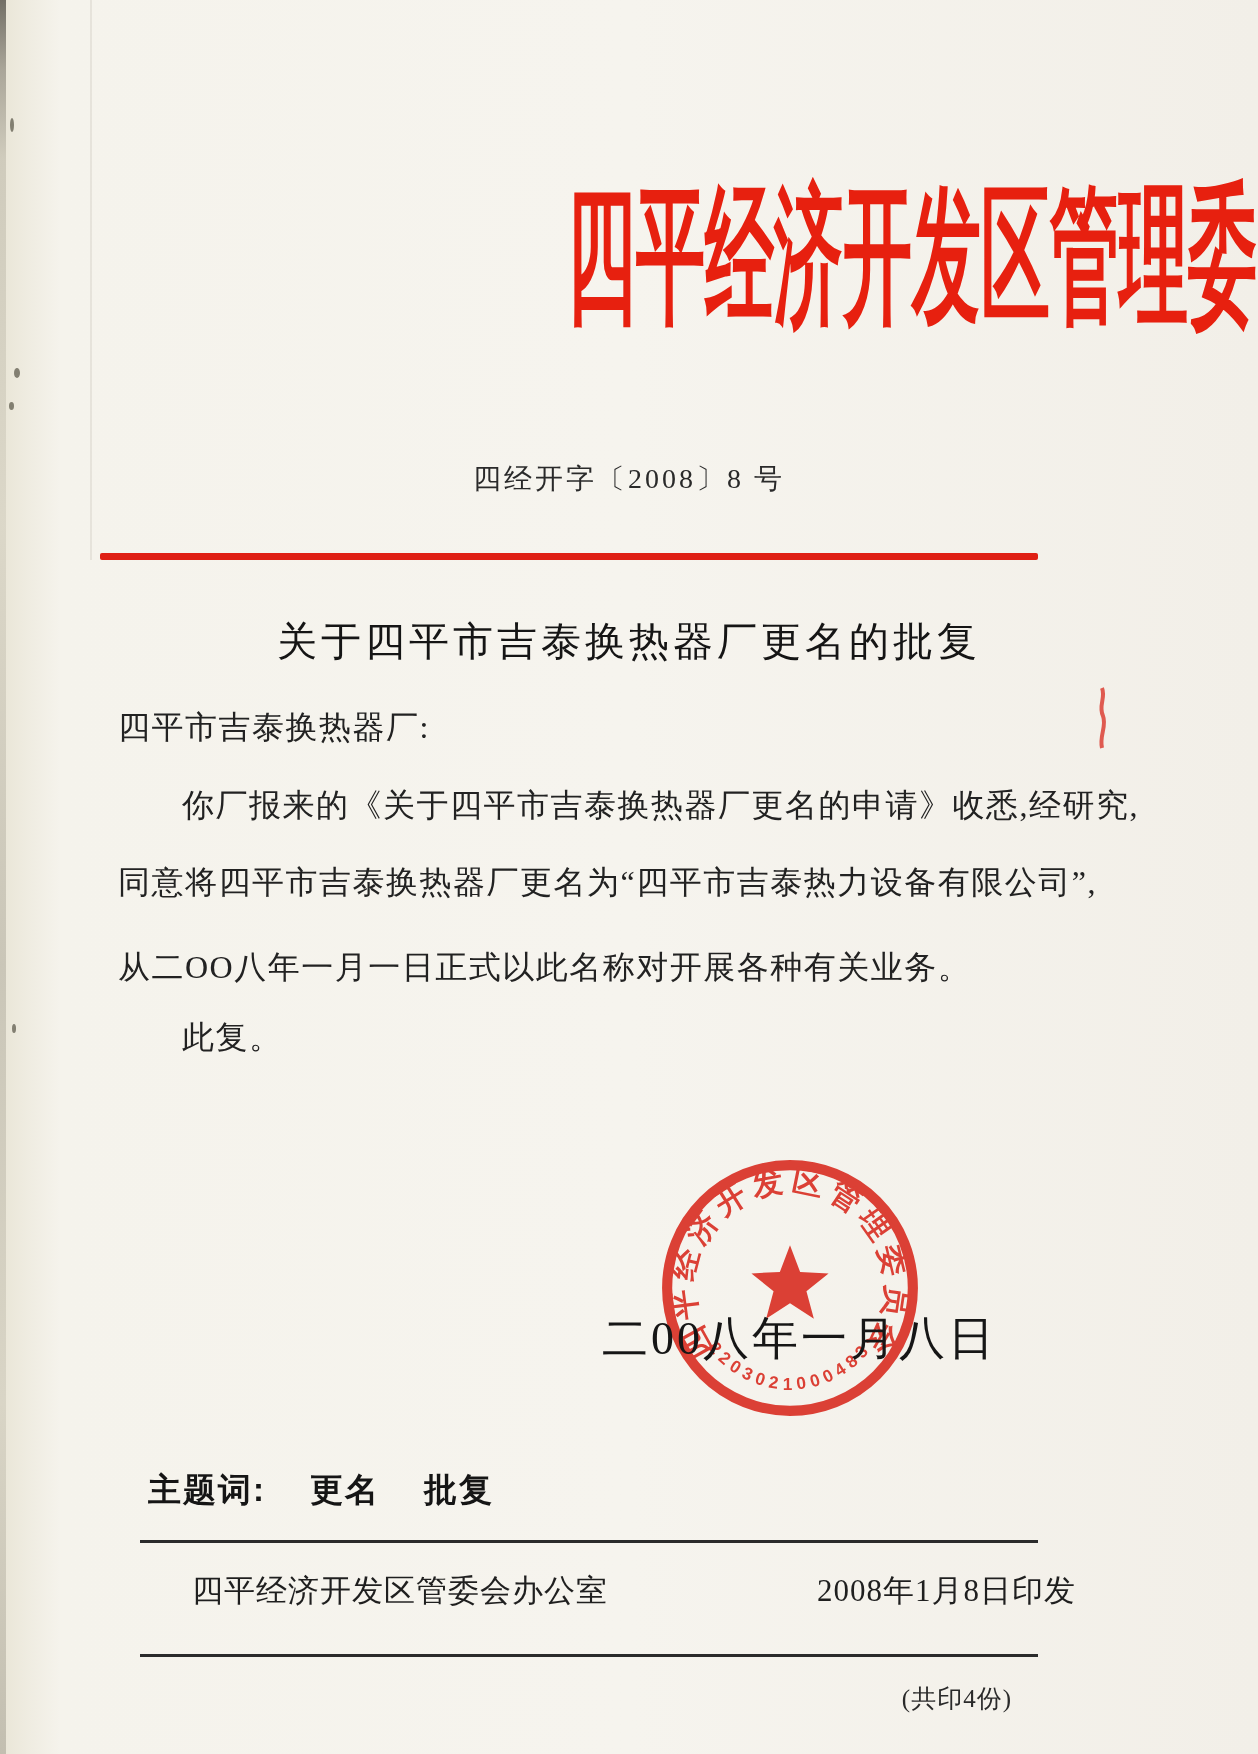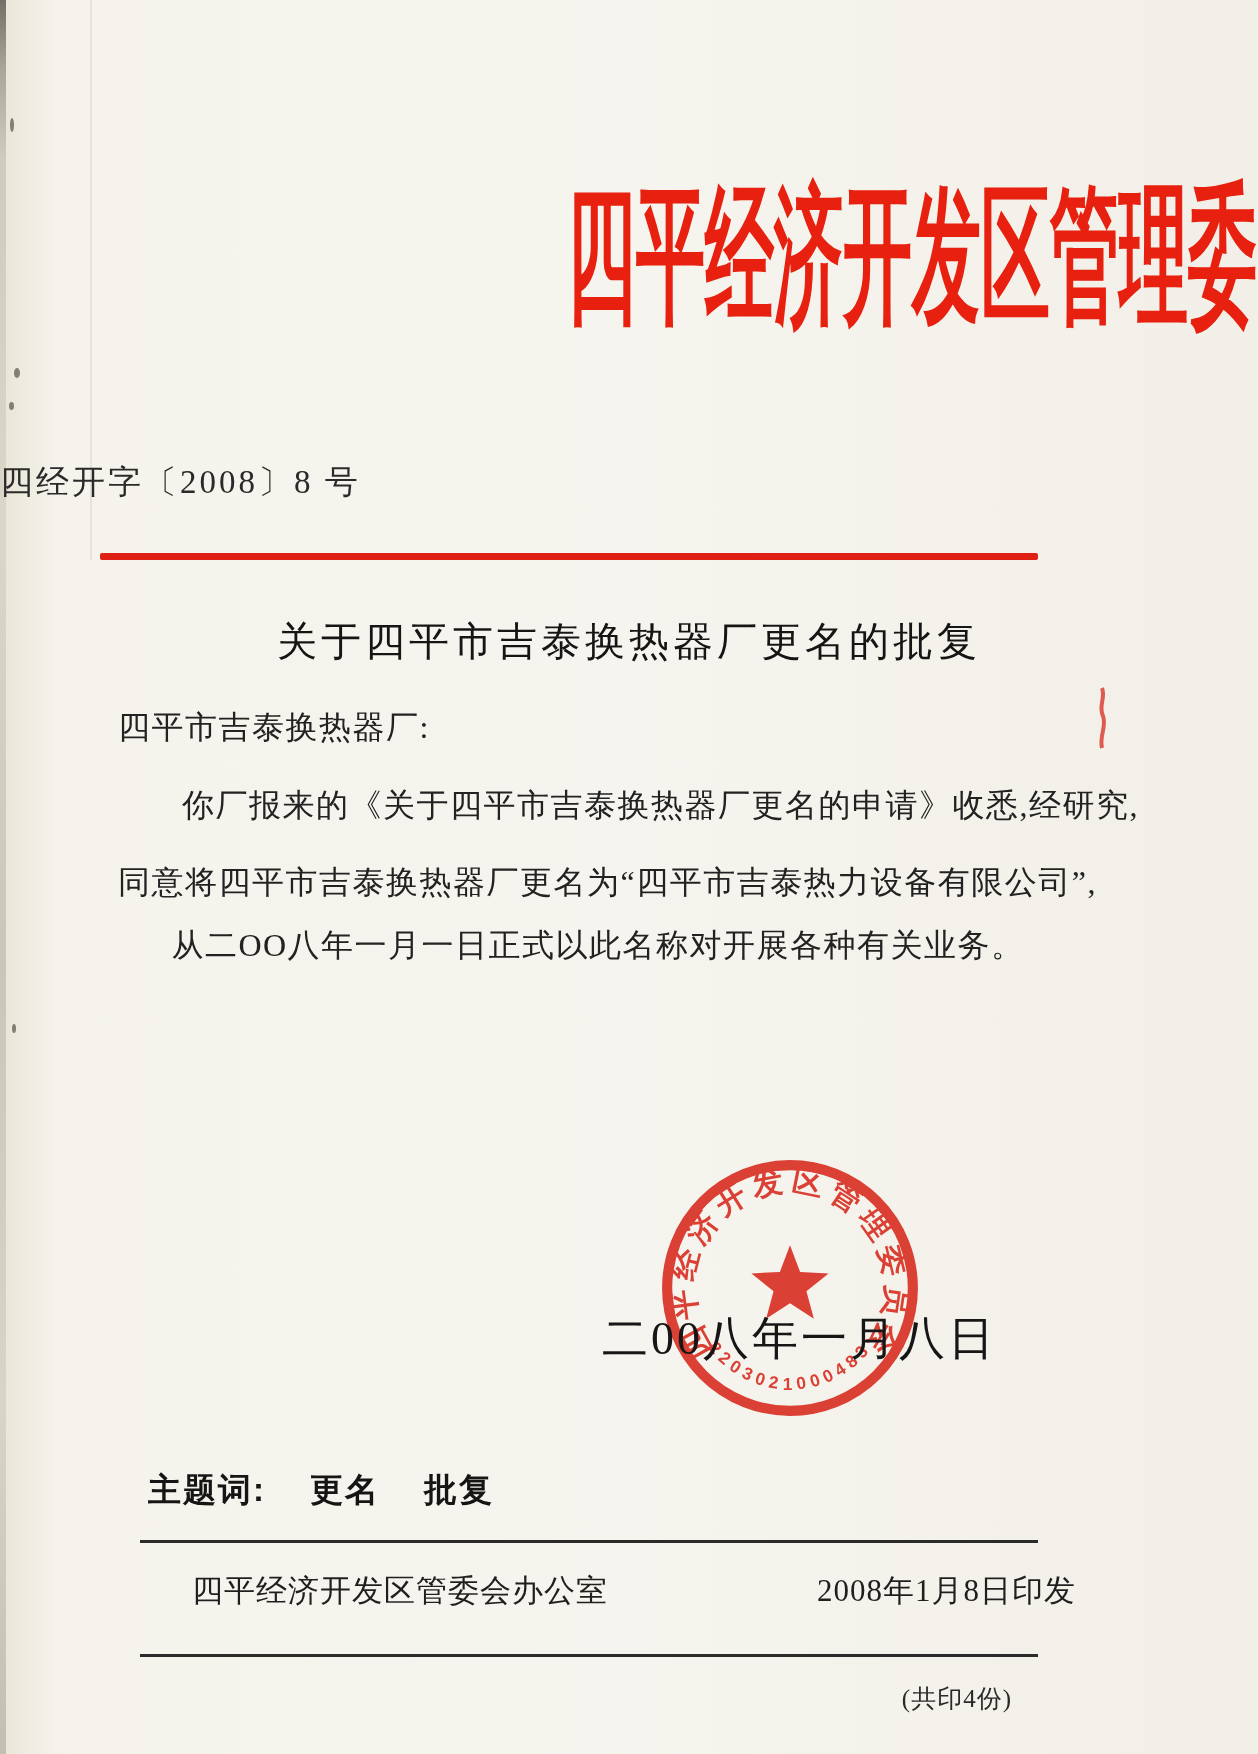--- a/index.html
+++ b/index.html
@@ -25,40 +25,40 @@
   .red-squiggle{position:absolute;left:1094px;top:686px;width:16px;height:64px;}
   .header-title{
     position:absolute;left:0;top:178px;width:100%;
     text-align:center;line-height:1.05;
     font-weight:bold;color:#e7200f;
     font-size:150px;
   }
   .header-title-inner{display:inline-block;transform:scaleX(0.46);transform-origin:center;white-space:nowrap;}
   .doc-number{
     position:absolute;left:0;top:460px;width:100%;
-    text-align:left;font-size:33px;letter-spacing:3px;color:#2a2a2a;
+    text-align:center;font-size:28px;letter-spacing:3px;color:#2a2a2a;
   }
   .red-rule{
     position:absolute;left:100px;top:553px;width:938px;height:7px;
     background:#df1f14;border-radius:2px;
   }
   .doc-title{
     position:absolute;left:0;top:614px;width:100%;
     text-align:center;font-size:40px;font-weight:normal;letter-spacing:4px;
     font-family:"Liberation Sans", sans-serif;color:#151515;
   }
   .body-line{
     position:absolute;left:118px;width:960px;
     font-size:32px;letter-spacing:1.5px;white-space:nowrap;color:#222;
   }
   .indent{padding-left:64px;}
   .salutation{top:706px;}
   .bl0{top:784px;}
   .bl1{top:861px;}
-  .bl2{top:924px;text-align:center;}
+  .bl2{top:946px;}
   .bl3{top:1016px;}
   .seal{position:absolute;left:658px;top:1156px;width:264px;height:264px;opacity:.88;}
   .date-line{
     position:absolute;left:602px;top:1308px;
     font-size:46px;letter-spacing:3px;color:#161616;z-index:5;white-space:nowrap;
   }
   .keywords-row{
     position:absolute;left:148px;top:1468px;
     font-family:"Liberation Sans", sans-serif;font-weight:bold;
     font-size:33px;letter-spacing:2px;color:#151515;white-space:nowrap;
@@ -100,20 +100,21 @@
   <div class="doc-number">四经开字〔2008〕8 号</div>
 
   <div class="red-rule"></div>
 
   <div class="doc-title">关于四平市吉泰换热器厂更名的批复</div>
 
   <div class="body-line bl0 indent">你厂报来的《关于四平市吉泰换热器厂更名的申请》收悉,经研究,</div>
   <div class="body-line salutation">四平市吉泰换热器厂:</div>
   <div class="body-line bl1">同意将四平市吉泰换热器厂更名为“四平市吉泰热力设备有限公司”,</div>
   <div class="body-line bl2">从二OO八年一月一日正式以此名称对开展各种有关业务。</div>
+  <div class="body-line bl3 indent">此复。</div>
 
   <svg class="seal" viewBox="0 0 260 260">
     <defs>
       <path id="ring-text-path" d="M 57.2 191.1 A 95 95 0 1 1 202.8 191.1" fill="none"></path>
       <path id="serial-path" d="M 33.4 155.9 A 100 100 0 0 0 226.6 155.9" fill="none"></path>
     </defs>
     <circle cx="130" cy="130" r="121" fill="none" stroke="#d8281c" stroke-width="10"></circle>
     <text font-size="30" font-weight="bold" fill="#d8281c" letter-spacing="6" font-family="Liberation Serif, serif">
       <textPath href="#ring-text-path" startOffset="0">四平经济开发区管理委员会</textPath>
     </text>

